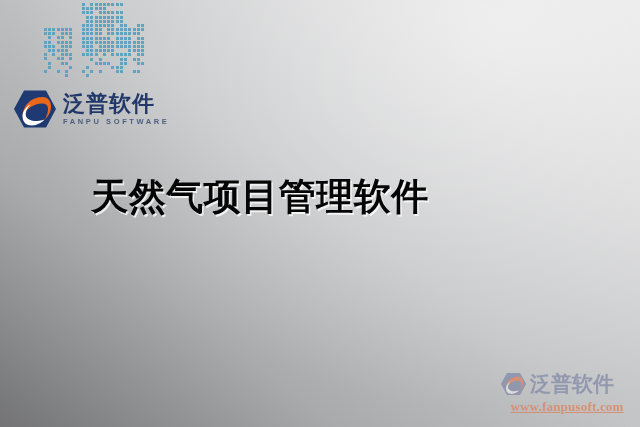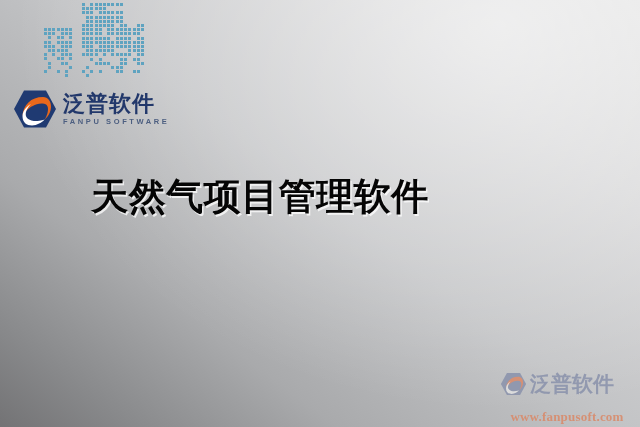--- a/index.html
+++ b/index.html
@@ -113,27 +113,28 @@
   #watermark .wm-cn {
     margin-left: 3px;
     font-size: 21px;
     font-weight: 700;
     color: #8b93ac;
     letter-spacing: 0px;
     line-height: 1;
     font-family: "DejaVu Sans", "Liberation Sans", sans-serif;
   }
   #watermark .wm-url {
-    margin-top: 11px;
+    margin-top: 1px;
     text-align: center;
     font-size: 13px;
     font-weight: 700;
     color: #d98a6a;
     letter-spacing: 0.2px;
     font-family: "Liberation Serif", serif;
+    text-decoration: underline;
   }
 </style>
 </head>
 <body>
 
 <div id="stage">
 
   <div id="pixel-city">
       <i class="px" style="left: 0px; top: 26px; background: rgb(95, 163, 192);"></i>
       <i class="px" style="left: 4.2px; top: 26px; background: rgb(95, 163, 192);"></i>

